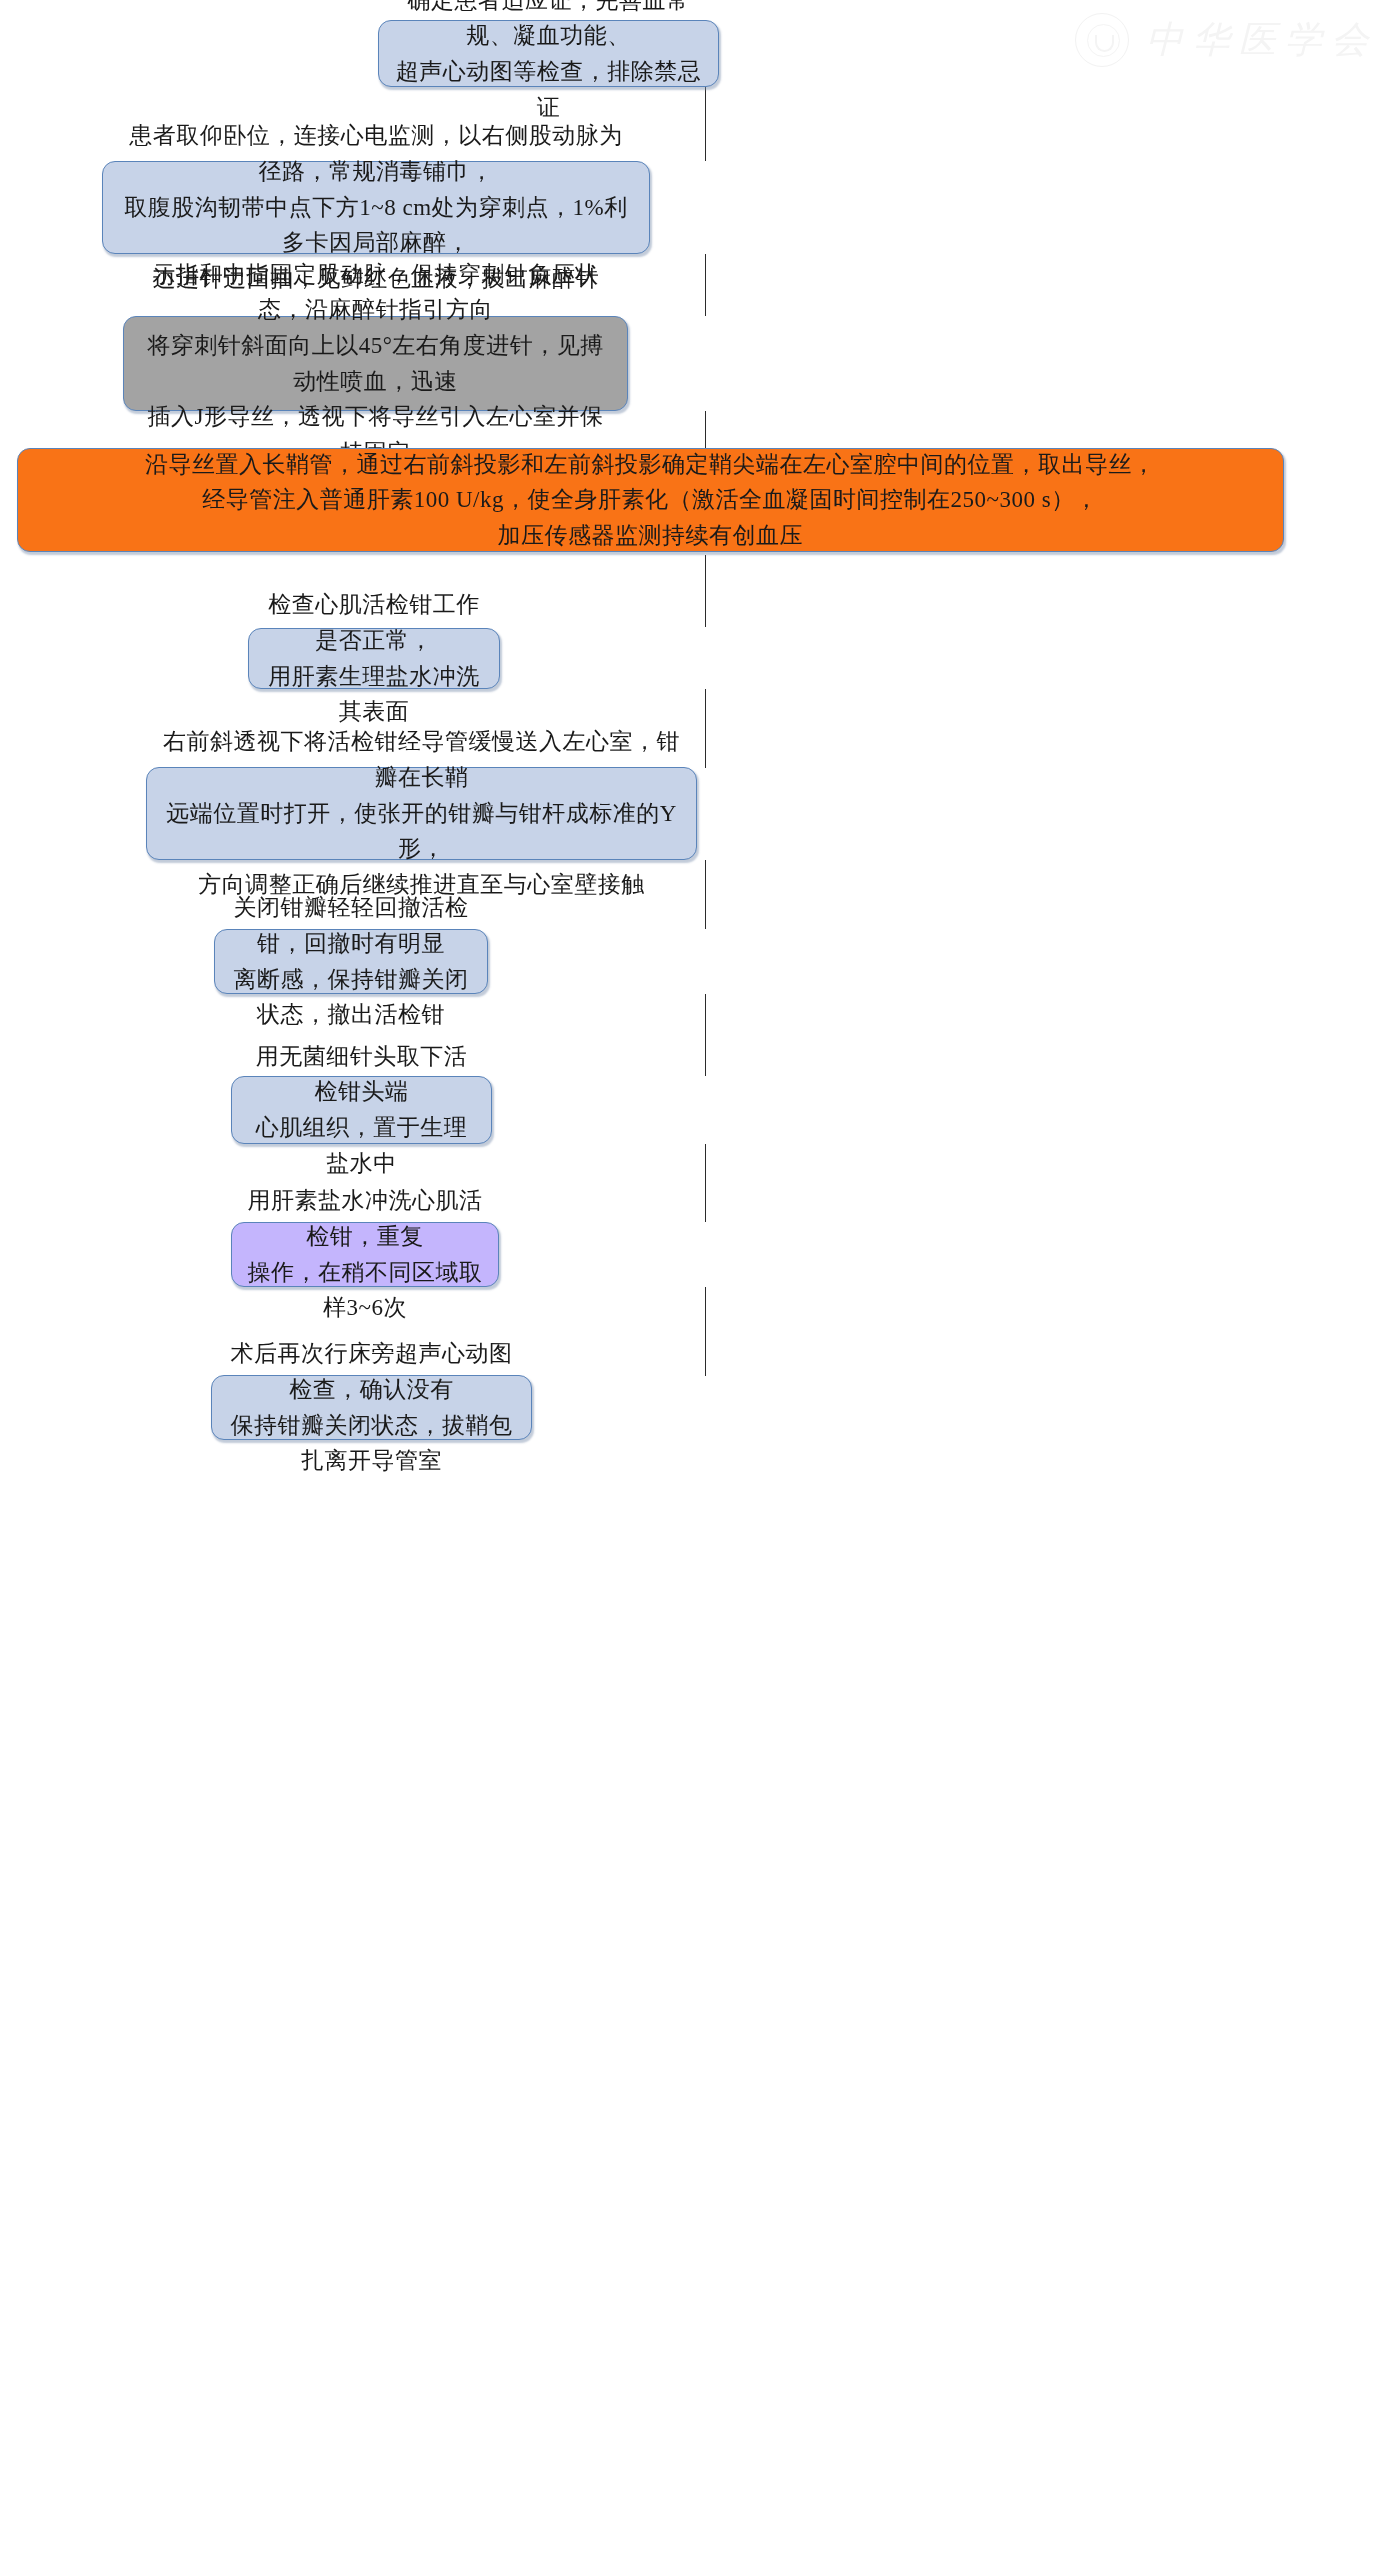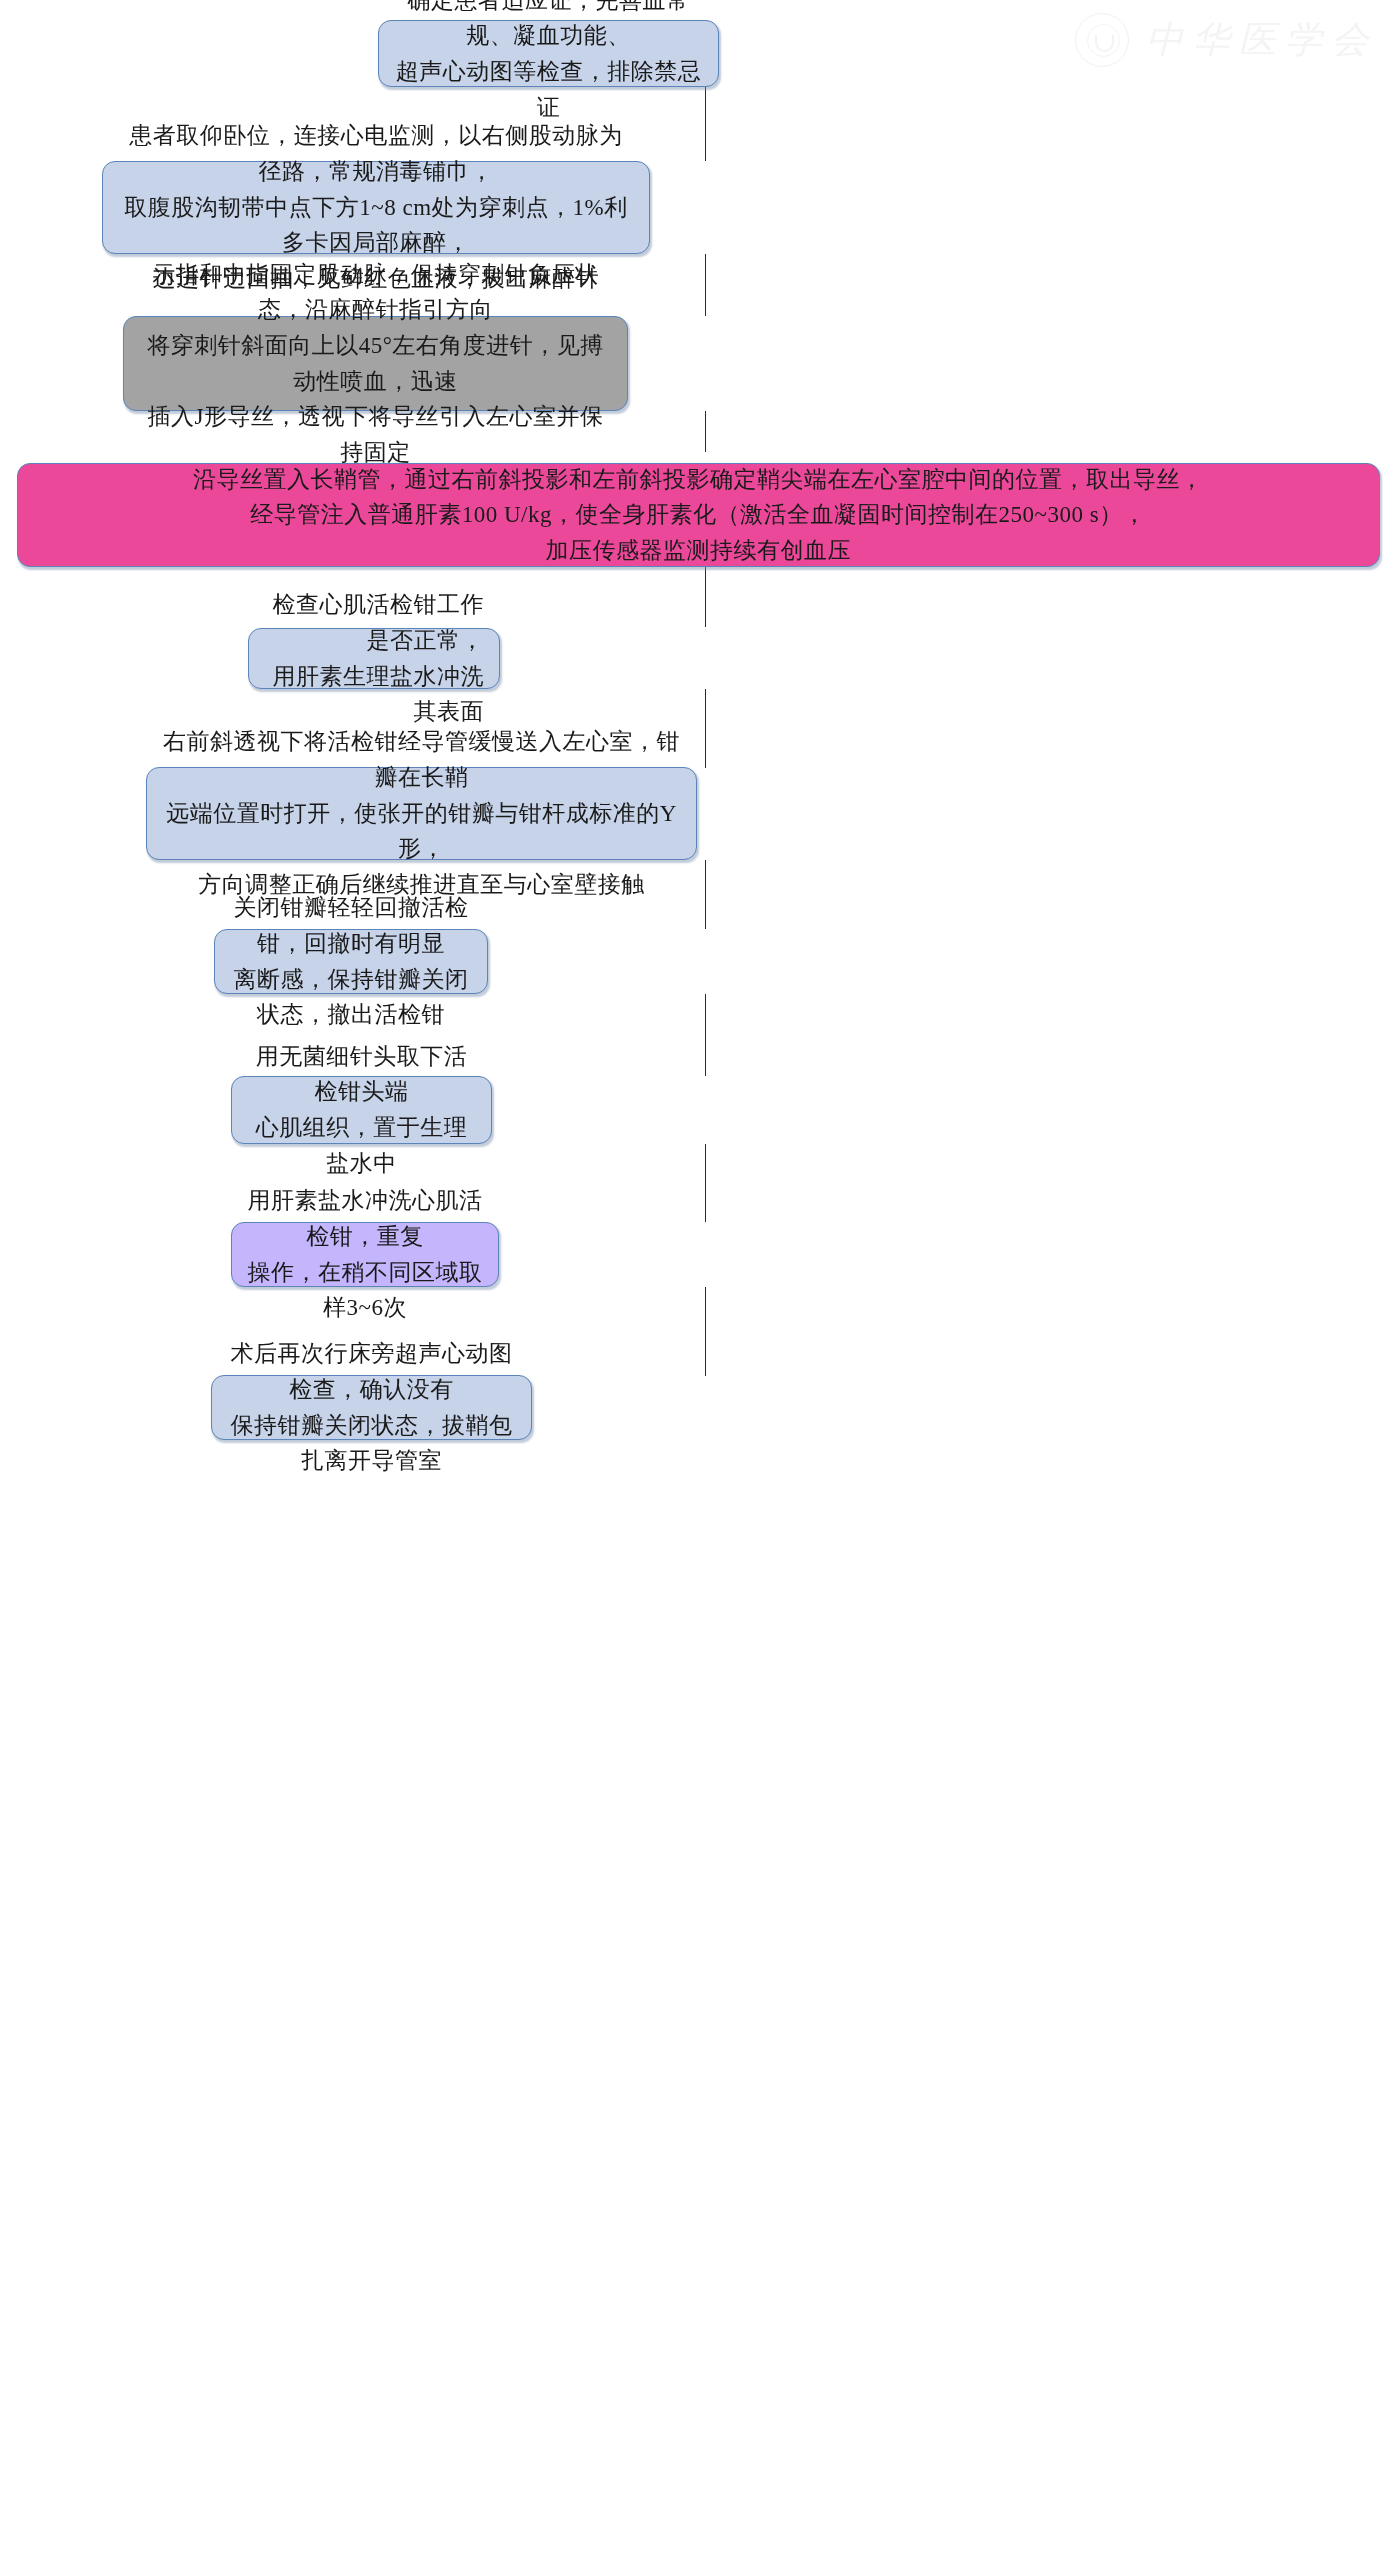--- a/index.html
+++ b/index.html
@@ -132,26 +132,26 @@
       <div class="node" style="left: 102px; top: 161px; width: 548px; height: 93px; background: rgb(199, 211, 232); border-color: rgb(90, 132, 186); color: rgb(26, 26, 26);">
         <span class="node-text">患者取仰卧位，连接心电监测，以右侧股动脉为径路，常规消毒铺巾，
 取腹股沟韧带中点下方1~8 cm处为穿刺点，1%利多卡因局部麻醉，
 边进针边回抽，见鲜红色血液，拔出麻醉针</span>
       </div>
       <div class="node" style="left: 123px; top: 316px; width: 505px; height: 95px; background: #a3a3a3; border-color: rgb(90, 132, 186); color: rgb(26, 26, 26);">
         <span class="node-text">示指和中指固定股动脉，保持穿刺针负压状态，沿麻醉针指引方向
 将穿刺针斜面向上以45°左右角度进针，见搏动性喷血，迅速
 插入J形导丝，透视下将导丝引入左心室并保持固定</span>
       </div>
-      <div class="node" style="left: 16.7px; top: 463px; width: 1363px; height: 104px; background: #ec4899; border-color: rgb(90, 132, 186); color: rgb(26, 26, 26);">
+      <div class="node" style="left: 16.7px; top: 448px; width: 1267px; height: 104px; background: #f97316; border-color: rgb(90, 132, 186); color: rgb(26, 26, 26);">
         <span class="node-text">沿导丝置入长鞘管，通过右前斜投影和左前斜投影确定鞘尖端在左心室腔中间的位置，取出导丝，
 经导管注入普通肝素100 U/kg，使全身肝素化（激活全血凝固时间控制在250~300 s），
 加压传感器监测持续有创血压</span>
       </div>
-      <div class="node" style="left: 248px; top: 628px; width: 252px; height: 61px; background: rgb(199, 211, 232); border-color: rgb(90, 132, 186); color: rgb(26, 26, 26); text-align: right;">
+      <div class="node" style="left: 248px; top: 628px; width: 252px; height: 61px; background: rgb(199, 211, 232); border-color: rgb(90, 132, 186); color: rgb(26, 26, 26);">
         <span class="node-text">检查心肌活检钳工作是否正常，
 用肝素生理盐水冲洗其表面</span>
       </div>
       <div class="node" style="left: 146px; top: 767px; width: 551px; height: 93px; background: rgb(199, 211, 232); border-color: rgb(90, 132, 186); color: rgb(26, 26, 26);">
         <span class="node-text">右前斜透视下将活检钳经导管缓慢送入左心室，钳瓣在长鞘
 远端位置时打开，使张开的钳瓣与钳杆成标准的Y形，
 方向调整正确后继续推进直至与心室壁接触</span>
       </div>
       <div class="node" style="left: 214px; top: 929px; width: 274px; height: 65px; background: rgb(199, 211, 232); border-color: rgb(90, 132, 186); color: rgb(26, 26, 26);">
         <span class="node-text">关闭钳瓣轻轻回撤活检钳，回撤时有明显

